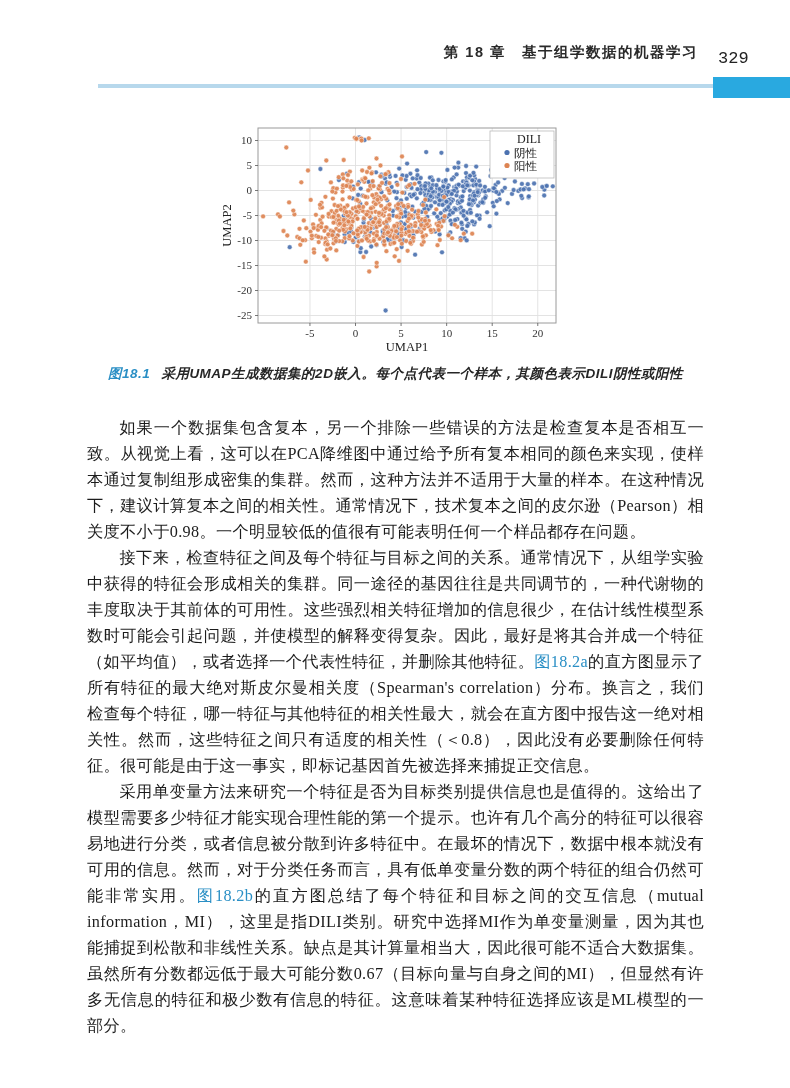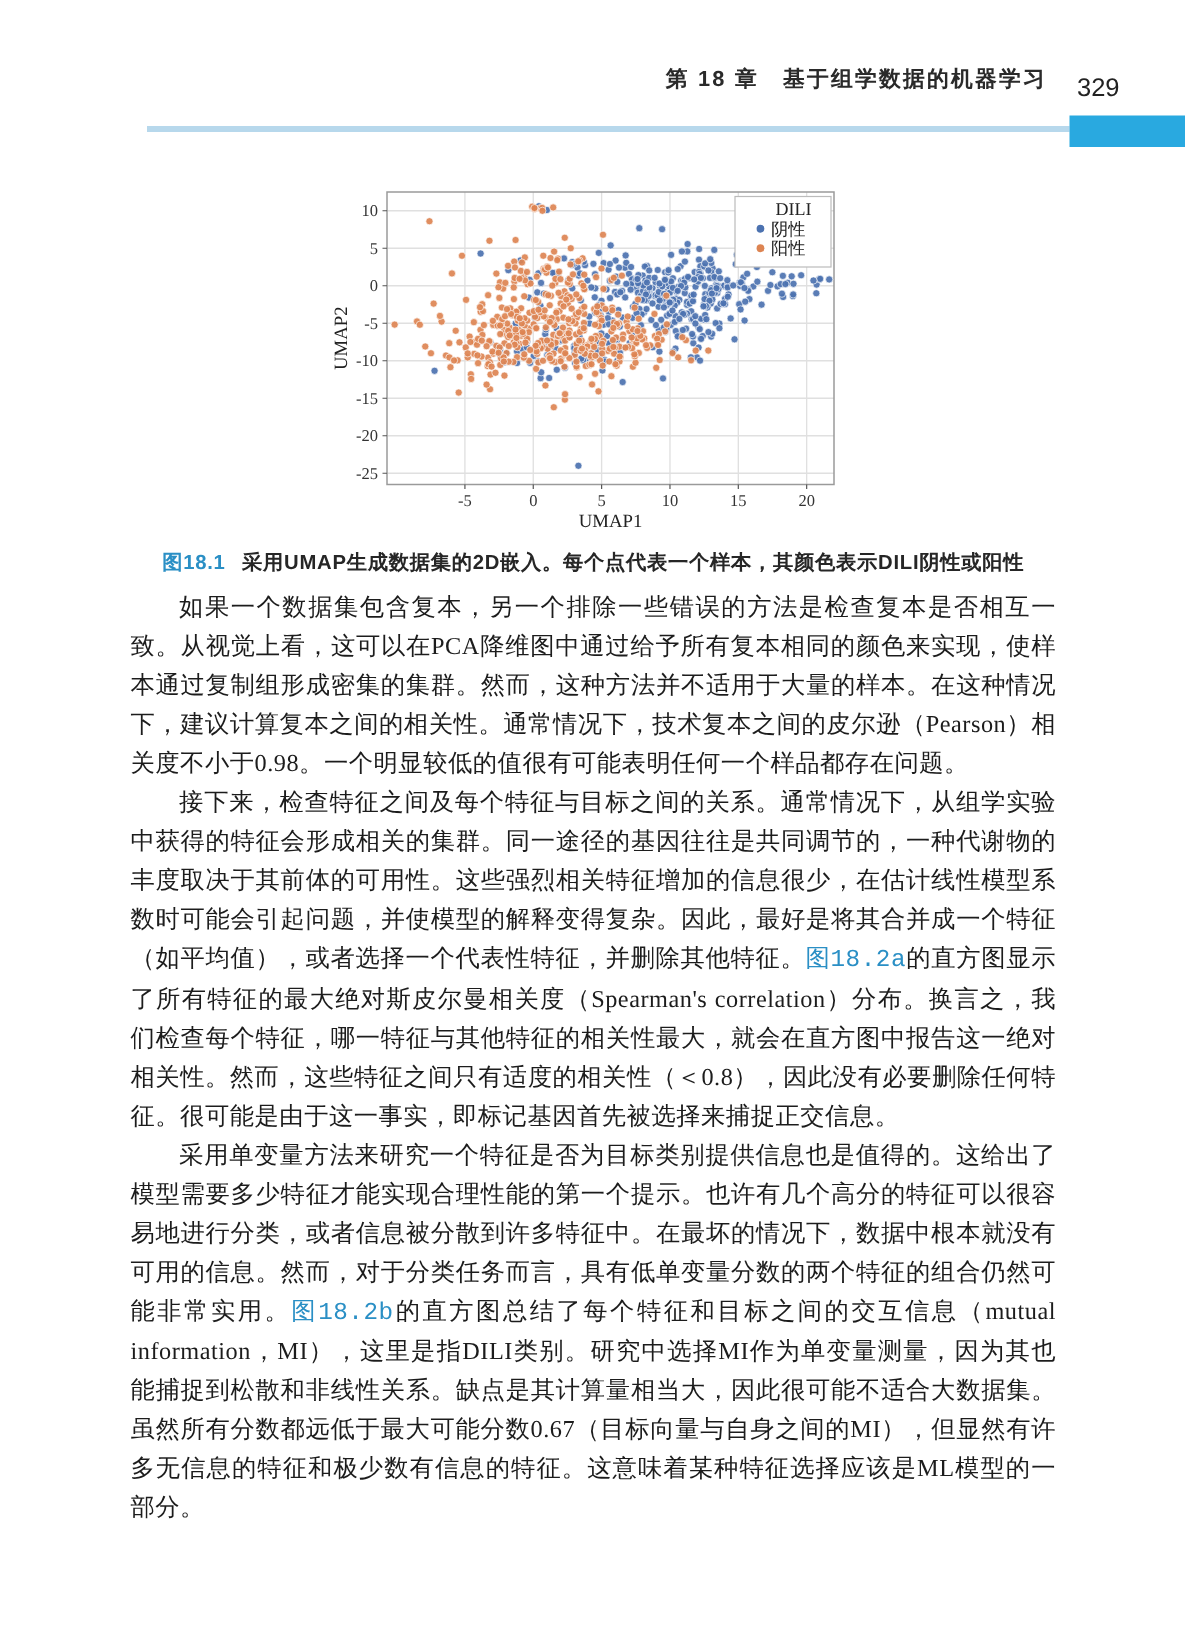--- a/index.html
+++ b/index.html
@@ -12,47 +12,48 @@
     overflow:hidden;
   }
   .header-title {
     position:absolute; top:43px; right:92px;
     font-family:"Liberation Sans",sans-serif;
     font-weight:bold; font-size:14.5px; color:#2a2a2a;
     letter-spacing:1.5px;
   }
   .page-number {
     position:absolute; top:49px; left:718px;
-    font-family:Liberation Sans, sans-serif;
+    font-family:Liberation Mono, monospace;
     font-size:17px; color:#222;
   }
   .header-rule {
     position:absolute; top:84px; left:98px;
     width:615px; height:4px; background:#b7d8ec;
   }
   .accent-bar {
     position:absolute; top:77px; left:713px;
     width:77px; height:21px; background:#29a9e0;
   }
   .content {
     position:absolute; left:87px; top:114px; width:617px;
   }
   .para {
     font-size:16.2px; line-height:26px;
     text-align:justify; letter-spacing:0.35px;
   }
   .para.indent { text-indent:2em; }
-  .p-after-fig { margin-top:8px; }
-  .text-ref { color:#2a8fc5;font-family:Liberation Mono, monospace; }
+  .p-after-fig { margin-top:32px; }
+  .text-ref { color:#2a8fc5; }
   .figure-wrap { margin:8px 0 0 134px; width:350px; }
   .fig-caption {
     text-align:center; margin-top:5px;
     font-family:"Liberation Sans",sans-serif;
     font-weight:bold; font-size:13.5px; color:#262626;
     letter-spacing:0.5px;
+    font-style:italic;
   }
   .fig-caption .cap-label { color:#2a8fc5; margin-right:11px; }
   svg text { font-family:"Liberation Serif","DejaVu Serif",serif; }
   .tick     { font-size:11px;   fill:#333; }
   .axlabel  { font-size:12.5px; fill:#222; }
   .legtitle { font-size:12px;   fill:#222; }
   .legtext  { font-size:11.5px; fill:#222; }
 </style>
 </head>
 <body>

